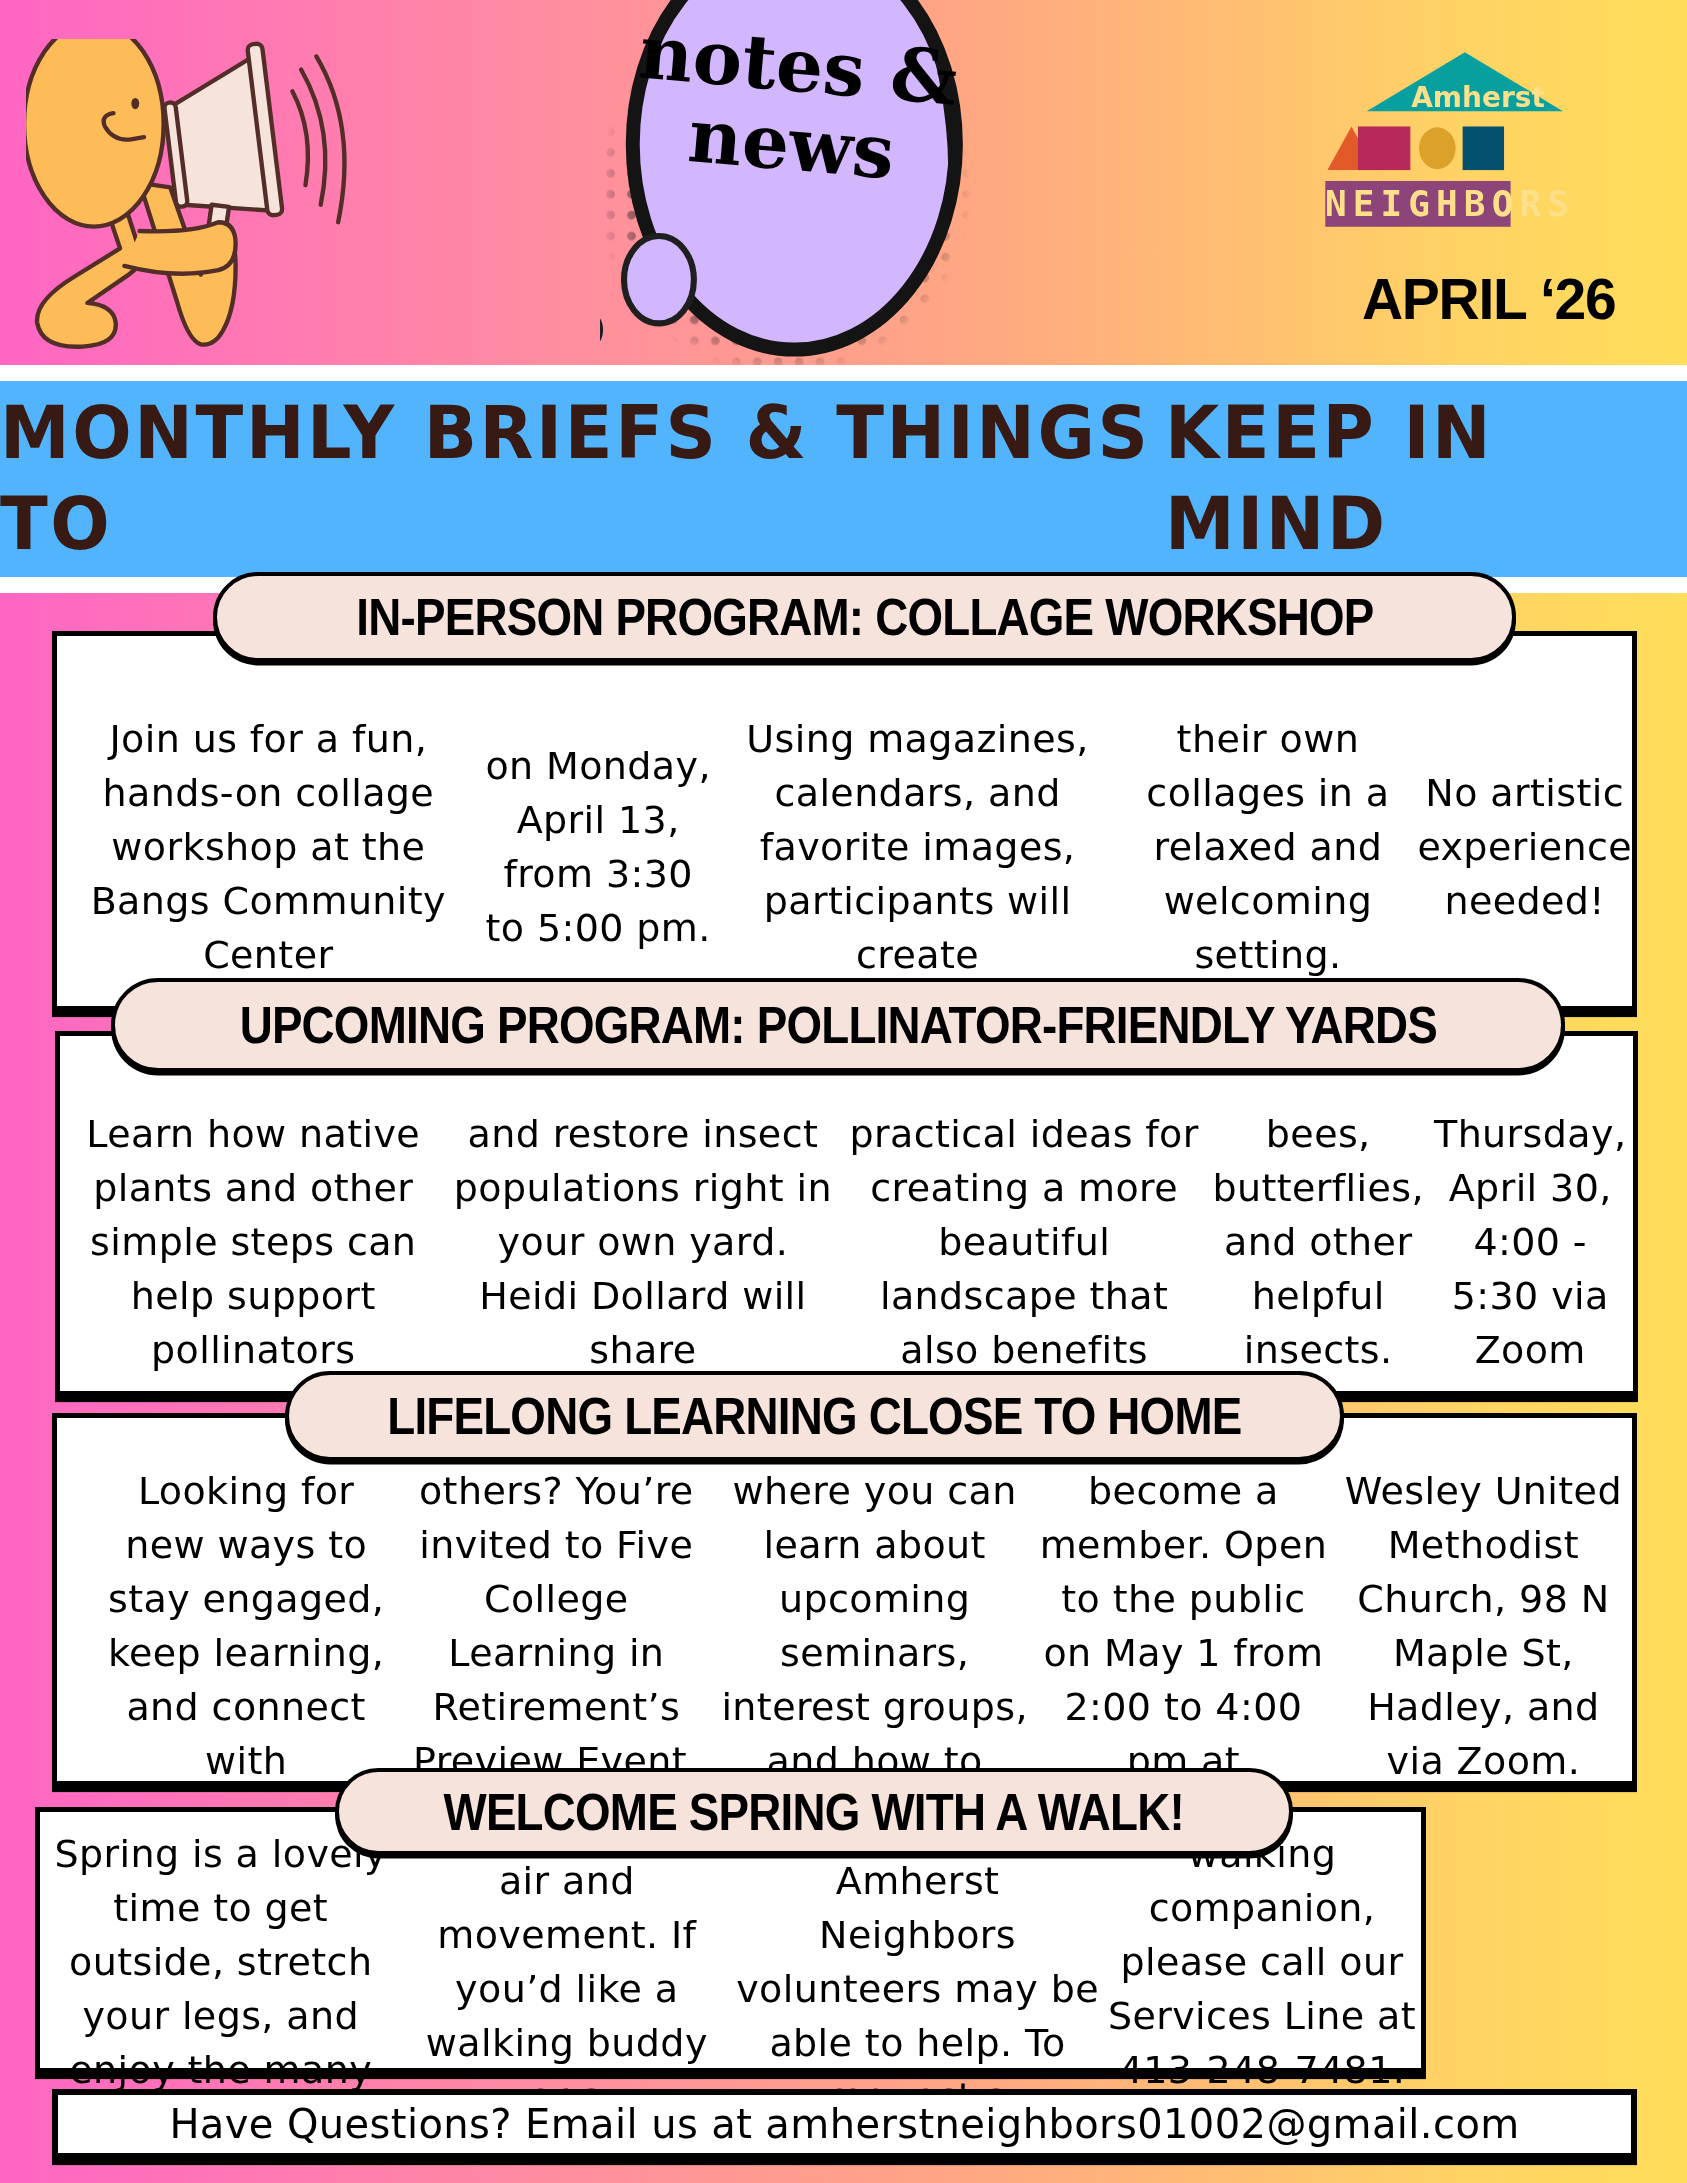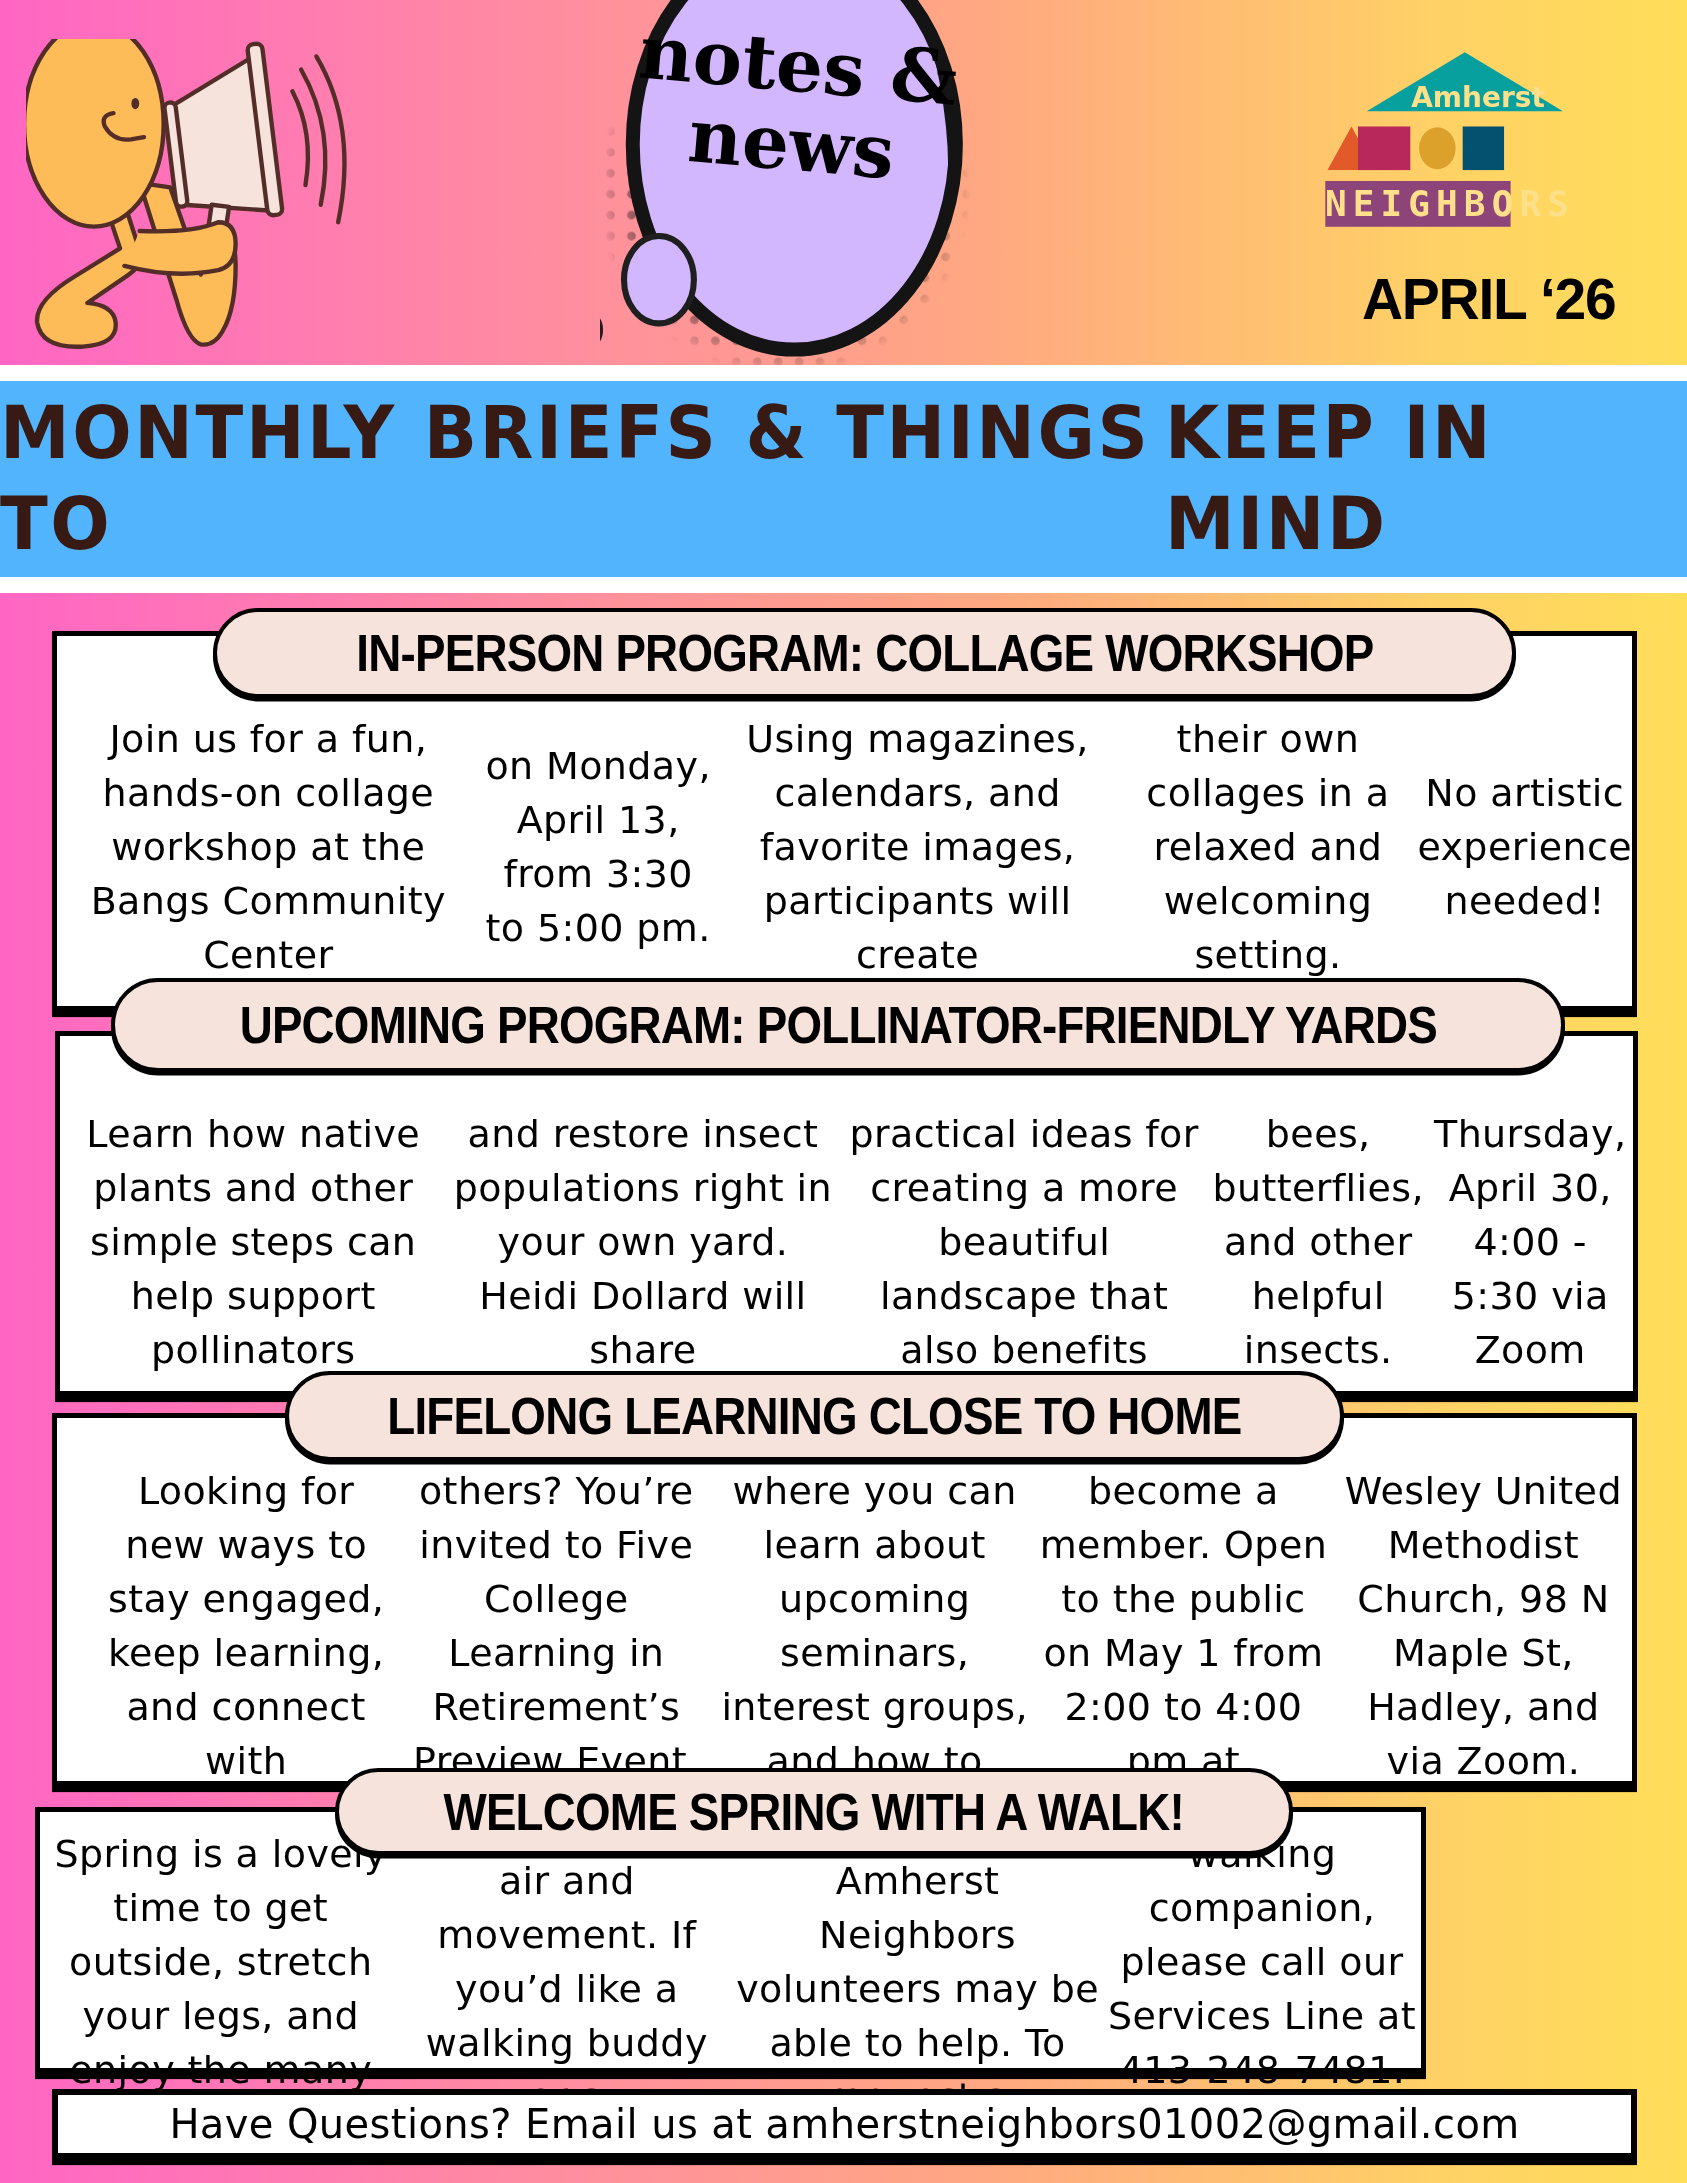--- a/index.html
+++ b/index.html
@@ -113,21 +113,21 @@
 
 <div id="body-bg" class="grad"></div>
 
 <div class="box" style="left:52px;top:631px;width:1585px;height:380px;padding-top:52px;">
   <p>Join us for a fun, hands-on collage workshop at the Bangs Community Center</p>
   <p>on Monday, April 13, from 3:30 to 5:00 pm.</p>
   <p>Using magazines, calendars, and favorite images, participants will create</p>
   <p>their own collages in a relaxed and welcoming setting.</p>
   <p>No artistic experience needed!</p>
 </div>
-<div class="pill" style="left:213px;top:608px;width:1303px;height:90px;">
+<div class="pill" style="left:213px;top:572px;width:1303px;height:90px;">
   <span>IN-PERSON PROGRAM: COLLAGE WORKSHOP</span>
 </div>
 
 <div class="box" style="left:55px;top:1031px;width:1583px;height:365px;padding-top:57px;">
   <p>Learn how native plants and other simple steps can help support pollinators</p>
   <p>and restore insect populations right in your own yard. Heidi Dollard will share</p>
   <p>practical ideas for creating a more beautiful landscape that also benefits</p>
   <p>bees, butterflies, and other helpful insects.</p>
   <p>Thursday, April 30, 4:00 - 5:30 via Zoom</p>
 </div>

